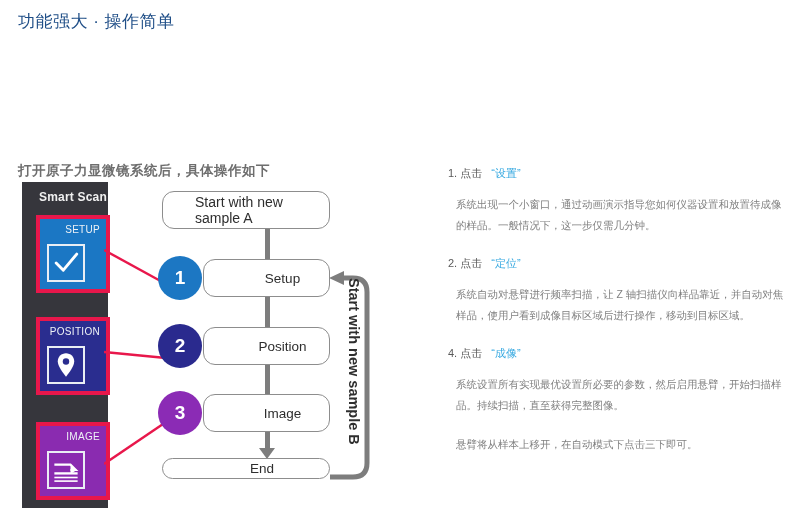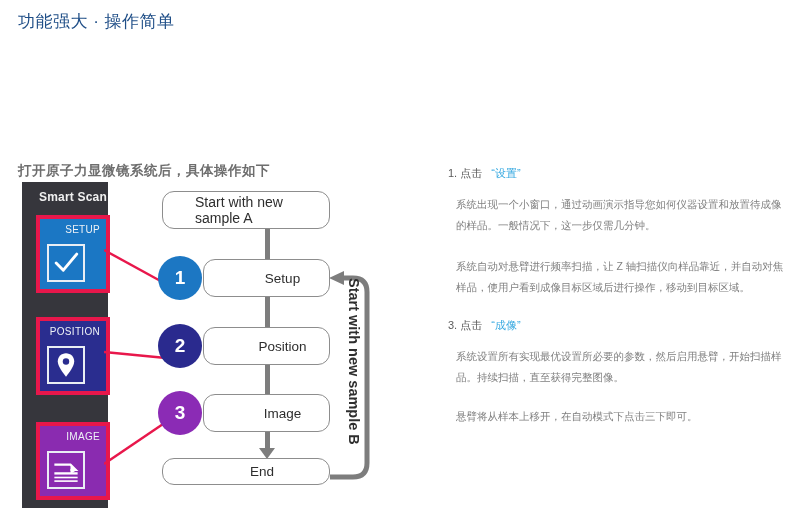--- a/index.html
+++ b/index.html
@@ -76,21 +76,21 @@
     box-sizing:border-box;
     display:flex;align-items:center;justify-content:center;
     color:#2e2e2e;
     font-weight:normal;
     padding-left:32px;
   }
   .node-start{left:42px;top:11px;width:168px;height:38px;font-size:14px;}
   .node-setup{left:83px;top:79px;width:127px;height:38px;font-size:13.5px;}
   .node-position{left:83px;top:147px;width:127px;height:38px;font-size:13.5px;}
   .node-image{left:83px;top:214px;width:127px;height:38px;font-size:13.5px;}
-  .node-end{left:42px;top:278px;width:168px;height:27px;font-size:13.5px;}
+  .node-end{left:42px;top:278px;width:168px;height:21px;font-size:13.5px;}
 
   .circle{
     position:absolute;width:44px;height:44px;border-radius:50%;
     display:flex;align-items:center;justify-content:center;
     color:#ffffff;font-size:19px;font-weight:bold;
   }
   .circle-1{left:38px;top:76px;background:#1c77c3;}
   .circle-2{left:38px;top:144px;background:#2a2a8e;}
   .circle-3{left:38px;top:211px;background:#8b2bb5;}
 
@@ -218,23 +218,26 @@
 
   <div class="sample-b">Start with new sample B</div>
 
   <div class="steps">
 
     <div class="step-title">
       <span>1. 点击</span><span class="hl">“设置”</span>
     </div>
     <p class="step-body">系统出现一个小窗口，通过动画演示指导您如何仪器设置和放置待成像的样品。一般情况下，这一步仅需几分钟。</p>
 
+    <div class="step-title">
+      <span>2. 点击</span><span class="hl">“定位”</span>
+    </div>
     <p class="step-body">系统自动对悬臂进行频率扫描，让 Z 轴扫描仪向样品靠近，并自动对焦样品，使用户看到成像目标区域后进行操作，移动到目标区域。</p>
 
     <div class="step-title">
-      <span>3. 点击</span><span class="hl">“成像”</span>
+      <span>4. 点击</span><span class="hl">“成像”</span>
     </div>
     <p class="step-body last">系统设置所有实现最优设置所必要的参数，然后启用悬臂，开始扫描样品。持续扫描，直至获得完整图像。</p>
 
     <p class="step-body">悬臂将从样本上移开，在自动模式下点击三下即可。</p>
   </div>
 
 </div>
 
 </body></html>

